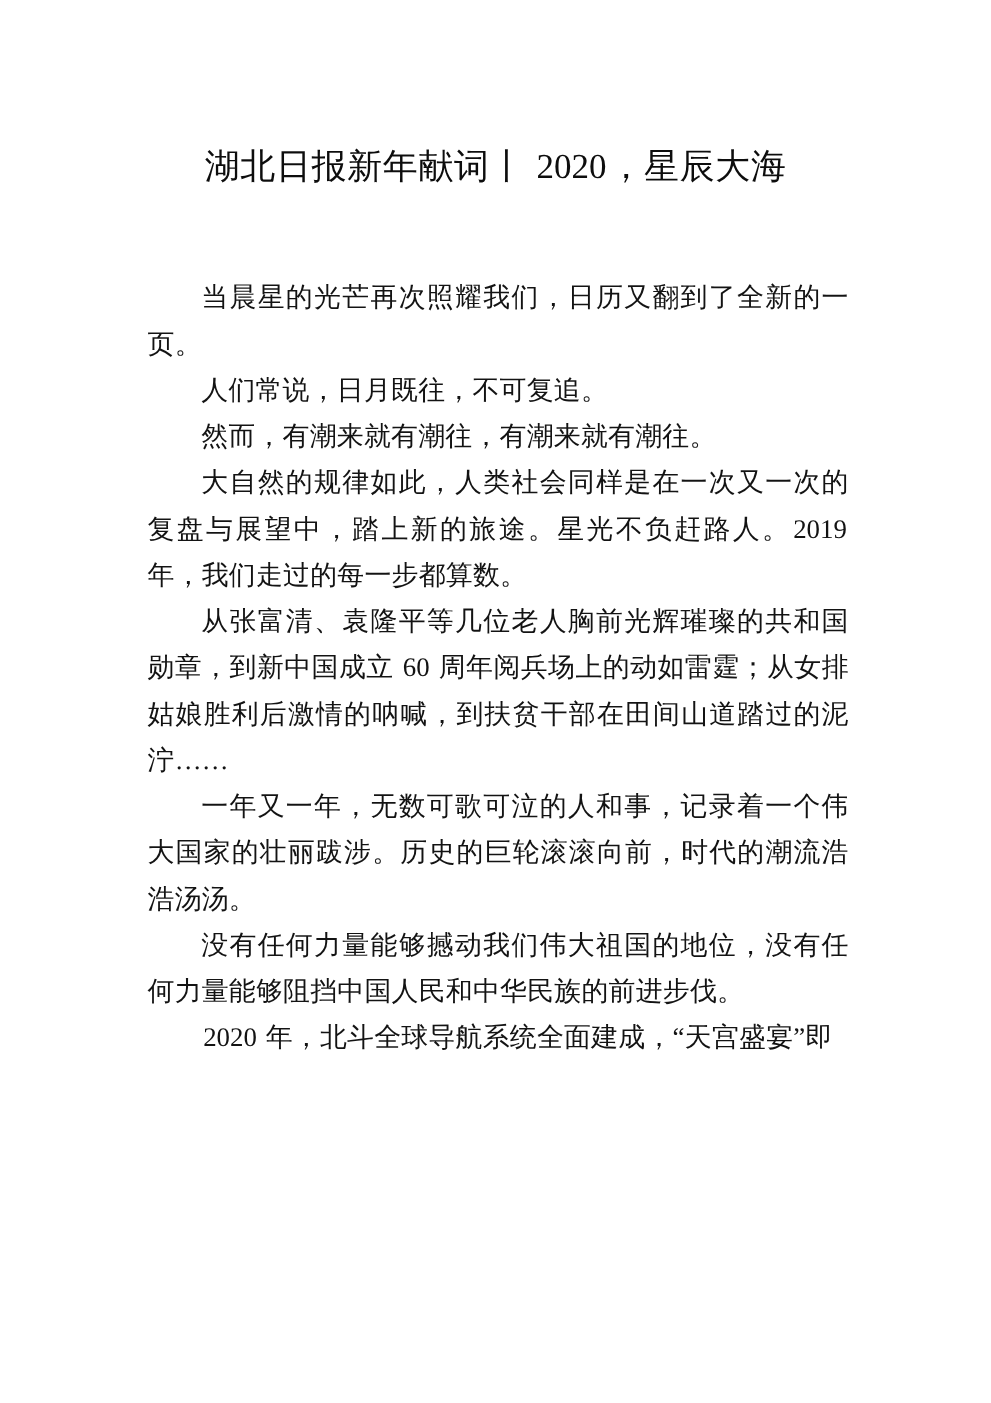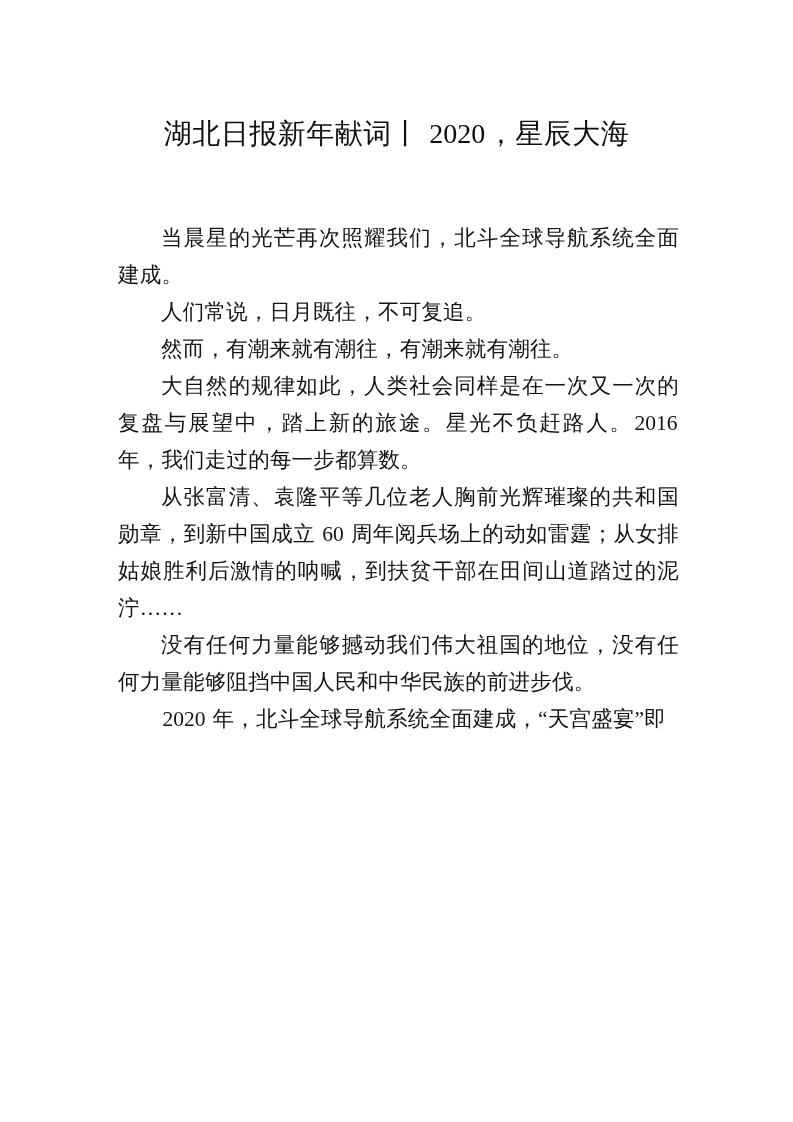--- a/index.html
+++ b/index.html
@@ -65,22 +65,23 @@
   }
 </style>
 </head>
 <body style="background: rgb(255, 255, 255);">
 
 <div class="page">
 
   <div class="doc-title">湖北日报新年献词丨 <span class="num">2020</span>，星辰大海</div>
 
   <div class="body-column">
-    <p class="para">当晨星的光芒再次照耀我们，北斗全球导航系统全面建成。</p>
+    <p class="para">当晨星的光芒再次照耀我们，日历又翻到了全新的一页。</p>
     <p class="para">人们常说，日月既往，不可复追。</p>
     <p class="para">然而，有潮来就有潮往，有潮来就有潮往。</p>
-    <p class="para">大自然的规律如此，人类社会同样是在一次又一次的复盘与展望中，踏上新的旅途。星光不负赶路人。<span class="num">2016</span> 年，我们走过的每一步都算数。</p>
+    <p class="para">大自然的规律如此，人类社会同样是在一次又一次的复盘与展望中，踏上新的旅途。星光不负赶路人。<span class="num">2019</span> 年，我们走过的每一步都算数。</p>
     <p class="para">从张富清、袁隆平等几位老人胸前光辉璀璨的共和国勋章，到新中国成立 <span class="num">60</span> 周年阅兵场上的动如雷霆；从女排姑娘胜利后激情的呐喊，到扶贫干部在田间山道踏过的泥泞……</p>
+    <p class="para">一年又一年，无数可歌可泣的人和事，记录着一个伟大国家的壮丽跋涉。历史的巨轮滚滚向前，时代的潮流浩浩汤汤。</p>
     <p class="para">没有任何力量能够撼动我们伟大祖国的地位，没有任何力量能够阻挡中国人民和中华民族的前进步伐。</p>
     <p class="para"><span class="num">2020</span> 年，北斗全球导航系统全面建成，“天宫盛宴”即</p>
   </div>
 
 </div>
 
 </body></html>

